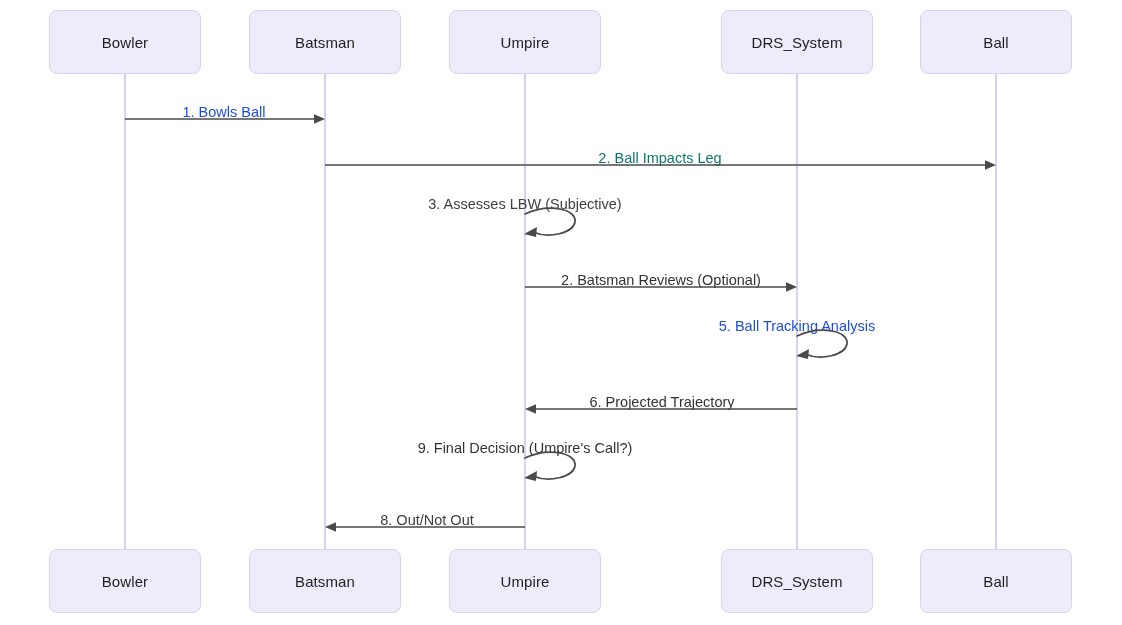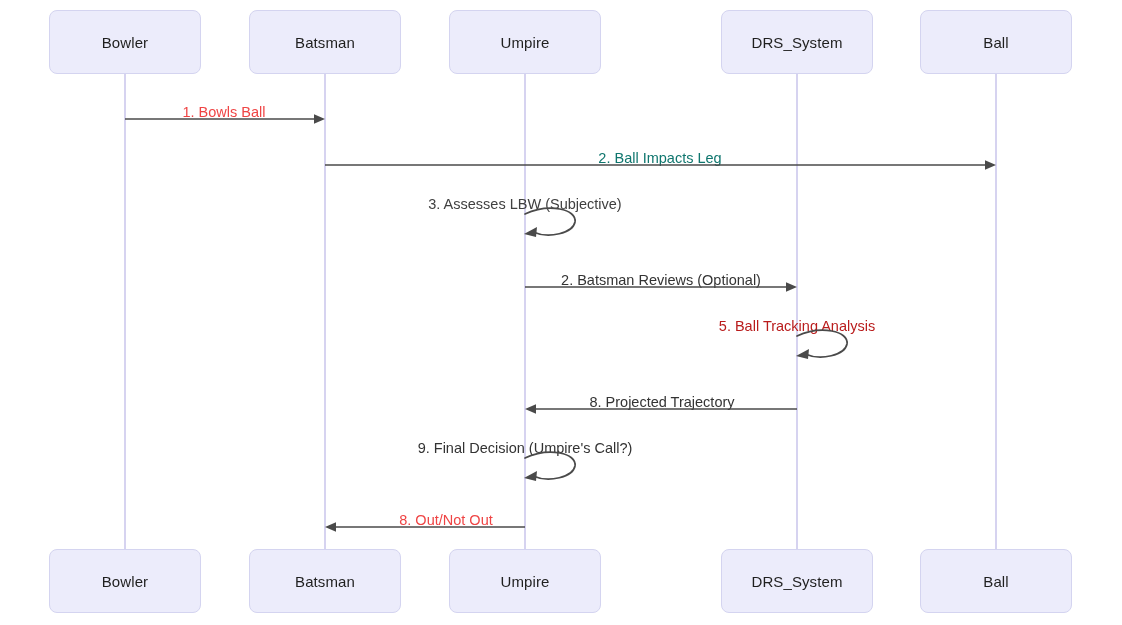--- a/index.html
+++ b/index.html
@@ -65,21 +65,21 @@
 
 <div id="diagram-root" style="width: 1122px; height: 625px; background: rgb(255, 255, 255);">
   <div id="lifelines-layer">
       <div class="lifeline" style="left: 124px; top: 74px; height: 475px; background: rgb(214, 211, 240);"></div>
       <div class="lifeline" style="left: 324px; top: 74px; height: 475px; background: rgb(214, 211, 240);"></div>
       <div class="lifeline" style="left: 524px; top: 74px; height: 475px; background: rgb(214, 211, 240);"></div>
       <div class="lifeline" style="left: 796px; top: 74px; height: 475px; background: rgb(214, 211, 240);"></div>
       <div class="lifeline" style="left: 995px; top: 74px; height: 475px; background: rgb(214, 211, 240);"></div>
     </div>
   <div id="messages-layer">
-      <div class="msg-label" style="left: 224px; top: 104px; color: #ef4444;">1. Bowls Ball</div>
+      <div class="msg-label" style="left: 224px; top: 104px; color: #1d4ed8;">1. Bowls Ball</div>
       <div class="msg-arrow" style="left: 125px; top: 111px; width: 200px; height: 16px;">
         <svg width="200" height="16" viewBox="0 0 200 16">
           <line x1="0" y1="8" x2="191" y2="8" stroke="#4a4a4a" stroke-width="1.7"></line>
           <path d="M 200 8 L 189 3.2 L 189 12.8 Z" fill="#4a4a4a"></path>
         </svg>
       </div>
       <div class="msg-label" style="left: 660px; top: 150px; color: #0f766e;">2. Ball Impacts Leg</div>
       <div class="msg-arrow" style="left: 325px; top: 157px; width: 671px; height: 16px;">
         <svg width="671" height="16" viewBox="0 0 671 16">
           <line x1="0" y1="8" x2="662" y2="8" stroke="#4a4a4a" stroke-width="1.7"></line>
@@ -93,42 +93,42 @@
           <path d="M 5 29 L 18 22 L 17 32 Z" fill="#4a4a4a"></path>
         </svg>
       </div>
       <div class="msg-label" style="left: 661px; top: 272px; color: rgb(51, 51, 51);">2. Batsman Reviews (Optional)</div>
       <div class="msg-arrow" style="left: 525px; top: 279px; width: 272px; height: 16px;">
         <svg width="272" height="16" viewBox="0 0 272 16">
           <line x1="0" y1="8" x2="263" y2="8" stroke="#4a4a4a" stroke-width="1.7"></line>
           <path d="M 272 8 L 261 3.2 L 261 12.8 Z" fill="#4a4a4a"></path>
         </svg>
       </div>
-      <div class="msg-label" style="left: 797px; top: 318px; color: #b91c1c;">5. Ball Tracking Analysis</div>
+      <div class="msg-label" style="left: 797px; top: 318px; color: #1d4ed8;">5. Ball Tracking Analysis</div>
       <div class="selfloop" style="left: 791px; top: 327px; width: 64px; height: 44px;">
         <svg width="64" height="44" viewBox="0 0 64 44">
           <path d="M 6 9 C 30 -2, 58 4, 56 17 C 54 28, 30 34, 14 27" fill="none" stroke="#4a4a4a" stroke-width="1.7" stroke-linecap="round"></path>
           <path d="M 5 29 L 18 22 L 17 32 Z" fill="#4a4a4a"></path>
         </svg>
       </div>
-      <div class="msg-label" style="left: 662px; top: 394px; color: rgb(51, 51, 51);">8. Projected Trajectory</div>
+      <div class="msg-label" style="left: 662px; top: 394px; color: rgb(51, 51, 51);">6. Projected Trajectory</div>
       <div class="msg-arrow" style="left: 525px; top: 401px; width: 272px; height: 16px;">
         <svg width="272" height="16" viewBox="0 0 272 16">
           <line x1="272" y1="8" x2="9" y2="8" stroke="#4a4a4a" stroke-width="1.7"></line>
           <path d="M 0 8 L 11 3.2 L 11 12.8 Z" fill="#4a4a4a"></path>
         </svg>
       </div>
       <div class="msg-label" style="left: 525px; top: 440px; color: rgb(51, 51, 51);">9. Final Decision (Umpire's Call?)</div>
       <div class="selfloop" style="left: 519px; top: 449px; width: 64px; height: 44px;">
         <svg width="64" height="44" viewBox="0 0 64 44">
           <path d="M 6 9 C 30 -2, 58 4, 56 17 C 54 28, 30 34, 14 27" fill="none" stroke="#4a4a4a" stroke-width="1.7" stroke-linecap="round"></path>
           <path d="M 5 29 L 18 22 L 17 32 Z" fill="#4a4a4a"></path>
         </svg>
       </div>
-      <div class="msg-label" style="left: 446px; top: 512px; color: #ef4444;">8. Out/Not Out</div>
+      <div class="msg-label" style="left: 427px; top: 512px; color: #404040;">8. Out/Not Out</div>
       <div class="msg-arrow" style="left: 325px; top: 519px; width: 200px; height: 16px;">
         <svg width="200" height="16" viewBox="0 0 200 16">
           <line x1="200" y1="8" x2="9" y2="8" stroke="#4a4a4a" stroke-width="1.7"></line>
           <path d="M 0 8 L 11 3.2 L 11 12.8 Z" fill="#4a4a4a"></path>
         </svg>
       </div>
     </div>
   <div id="participants-top-layer">
       <div class="participant-box" style="left: 49px; top: 10px; width: 152px; height: 64px; background: rgb(236, 236, 251); border-color: rgb(212, 212, 240);">
         <span class="participant-label" style="color: rgb(31, 31, 31);">Bowler</span>

